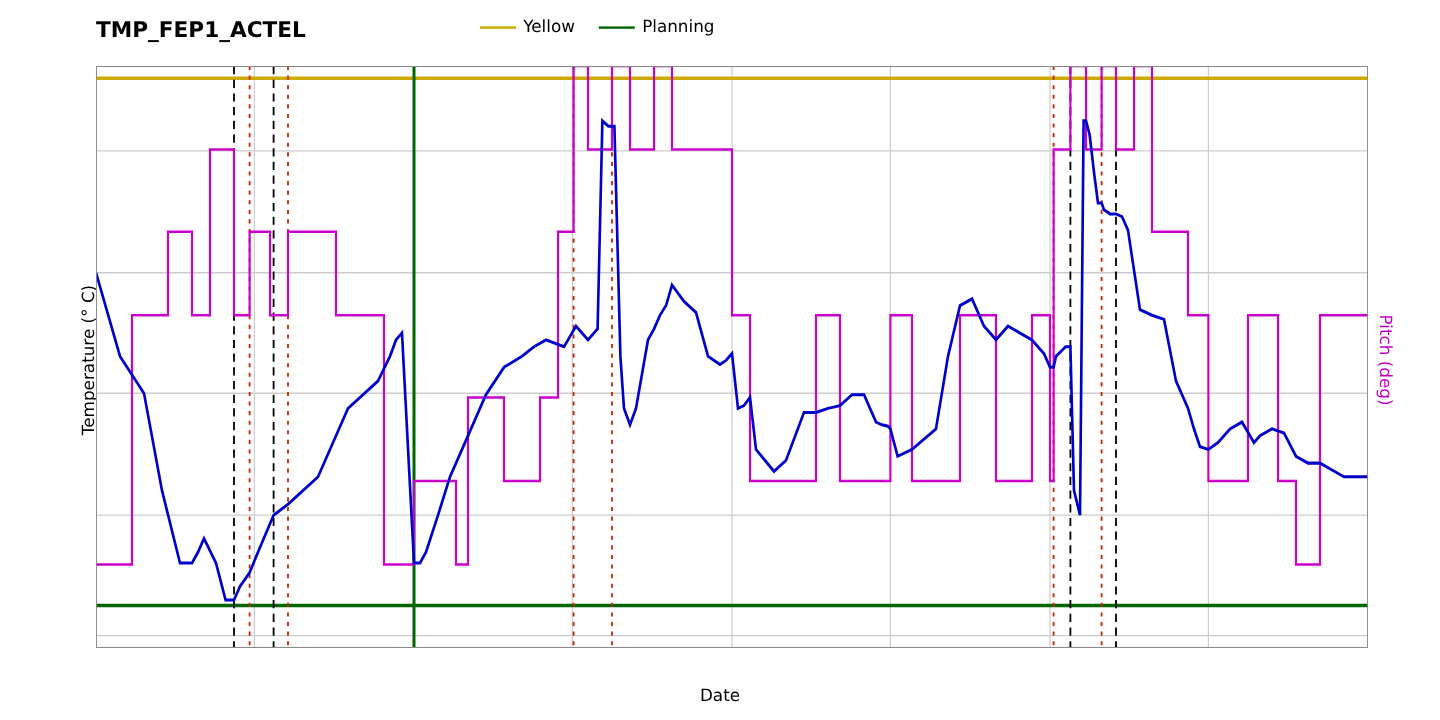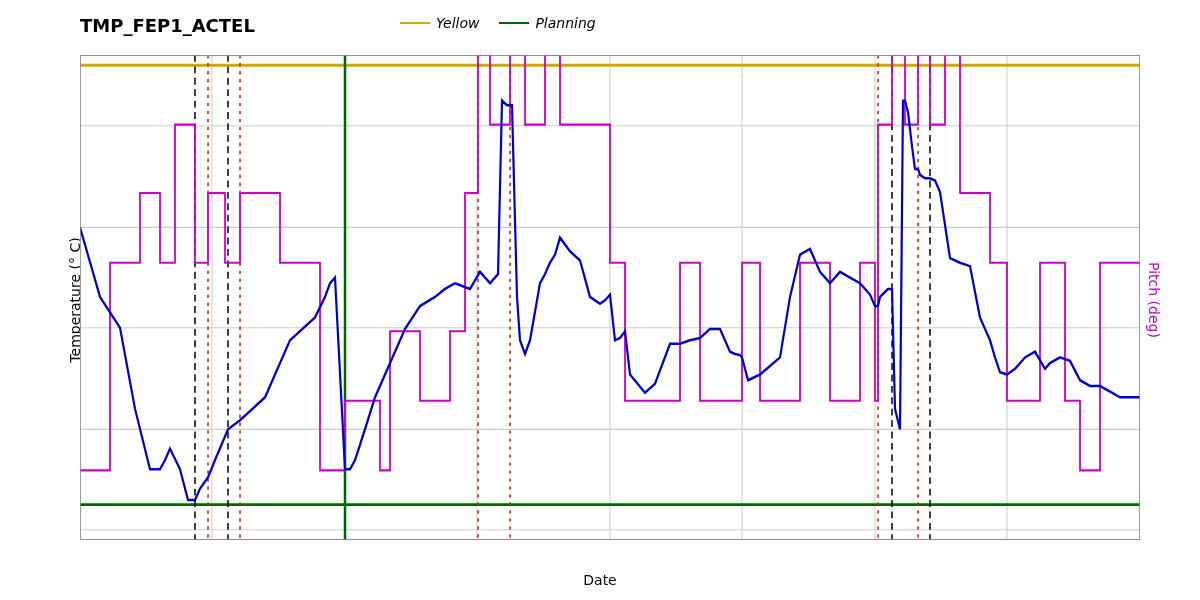--- a/index.html
+++ b/index.html
@@ -26,21 +26,20 @@
       color: #000;
     }
     .legend {
       position: absolute;
       top: 15px;
       left: 400px;
       display: flex;
       align-items: center;
       gap: 20px;
       font-size: 14px;
-      font-style: italic;
     }
     .legend-item {
       display: flex;
       align-items: center;
       gap: 6px;
     }
     .legend-line {
       width: 30px;
       height: 2px;
     }

